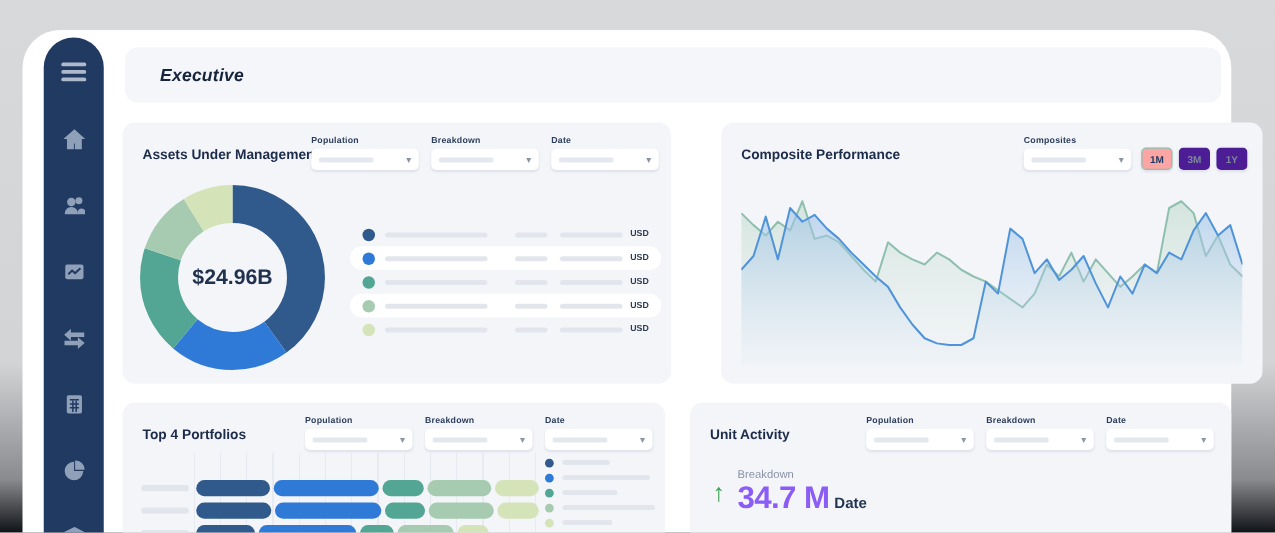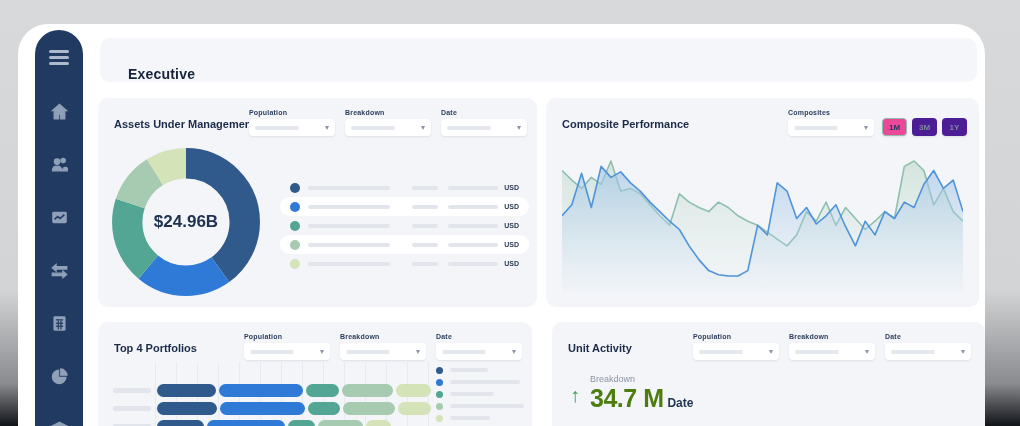--- a/index.html
+++ b/index.html
@@ -19,27 +19,27 @@
     background:#203a62; border-radius:24px;
     display:flex; flex-direction:column; align-items:center;
   }
   .menu-btn { margin-top:20px; width:20px; cursor:pointer; }
   .menu-btn span { display:block; height:2.5px; background:#aeb9cc; border-radius:2px; margin-bottom:3.5px; }
   .nav-item { margin-top:33px; width:20px; height:20px; display:flex; align-items:center; justify-content:center; cursor:pointer; }
   .nav-item svg { width:17px; height:17px; fill:#8fa0b8; stroke:#8fa0b8; }
   
   .topbar {
     position:absolute; left:82px; top:14px; width:877px; height:44px;
-    background:#f4f6fa; border-radius:10px; display:flex; align-items:flex-end;
+    background:#f4f6fa; border-radius:10px; display:flex; align-items:center;font-style:italic;
   }
   .topbar h1 { padding-left:28px; font-size:14px; font-weight:700; color:#16243d; letter-spacing:.2px; }
   
   .card { position:absolute; background:#f3f5f9; border-radius:10px; overflow:hidden; }
   .card-aum   { left:80px;  top:74px;  width:439px; height:209px; }
-  .card-perf  { left:528px; top:74px;  width:433px; height:209px; }
+  .card-perf  { left:559px; top:74px;  width:433px; height:209px; }
   .card-top10 { left:80px;  top:298px; width:434px; height:230px; }
   .card-cash  { left:534px; top:298px; width:433px; height:230px; }
   .card-title { position:absolute; left:16px; top:20px; font-size:11px; font-weight:700; color:#1b2b49; }
   
   .filters { position:absolute; top:11px; display:flex; gap:10px; }
   .card-aum .filters, .card-top10 .filters { right:10px; }
   .card-cash .filters { right:14px; }
   .filter { width:86px; }
   .filter .lbl { font-size:7px; font-weight:700; color:#2c3e5d; margin-bottom:3px; letter-spacing:.2px; }
   .sel {
@@ -67,40 +67,40 @@
   .legend-row .usd { font-size:7px; font-weight:700; color:#2c3a52; }
   
   .perf-controls { position:absolute; right:12px; top:11px; display:flex; align-items:flex-end; gap:8px; }
   .range-group { display:flex; gap:5px; }
   .range-btn {
     min-width:25px; height:18px; padding:0 5px; border-radius:4px; border:1px solid transparent;
     background:#4c1d95; box-shadow:0 1px 2px rgba(40,60,90,.10);
     font-size:8px; font-weight:700; color:#7e8a9c;
     display:flex; align-items:center; justify-content:center; cursor:pointer;
   }
-  .range-btn.active { background:#ec4899; border-color:#8fbcab; color:#1f3a63; }
+  .range-btn.active { background:#fca5a5; border-color:#8fbcab; color:#1f3a63; }
   .perf-chart { position:absolute; left:16px; top:44px; width:401px; height:150px; }
   
   .plot { position:absolute; left:15px; top:40px; right:98px; bottom:0; }
   .grid { position:absolute; left:42px; right:0; top:0; bottom:0;
     background:repeating-linear-gradient(90deg,#e7ebf1 0,#e7ebf1 1px,transparent 1px,transparent 21px); }
   .bar-rows { position:absolute; left:0; right:0; top:22px; }
   .bar-row { display:flex; align-items:center; height:13px; margin-bottom:5px; }
   .bar-row .row-ph { width:38px; height:5px; background:#e2e6ec; border-radius:2px; margin-right:6px; flex:none; }
   .bar-row .stack { flex:1; display:flex; height:13px; }
   .bar-row .seg { height:13px; border-radius:7px; margin-right:3px; }
   .t10-legend { position:absolute; right:8px; top:42px; width:88px; }
   .t10-legend .li { display:flex; align-items:center; height:12px; }
   .t10-legend .dot { width:7px; height:7px; border-radius:50%; margin-right:7px; flex:none; }
   .t10-legend .ph { height:4px; background:#e2e6ec; border-radius:2px; }
   
   .stat { position:absolute; left:18px; top:52px; display:flex; align-items:flex-end; }
   .stat .arrow { font-size:20px; font-weight:700; margin:0 10px 4px 0; }
   .stat .lbl { font-size:9px; color:#8a94a6; margin-bottom:2px; }
-  .stat .big { font-size:25px; font-weight:600; color:#4d7c0f; letter-spacing:-.5px; line-height:1; }
+  .stat .big { font-size:25px; font-weight:600; color:#8b5cf6; letter-spacing:-.5px; line-height:1; }
   .stat .unit { font-size:12px; font-weight:600; color:#223650; margin-left:4px; }
 </style>
 </head>
 <body>
 
 <div class="panel">
 
   <nav class="sidebar">
     <div class="menu-btn">
         <span></span>

